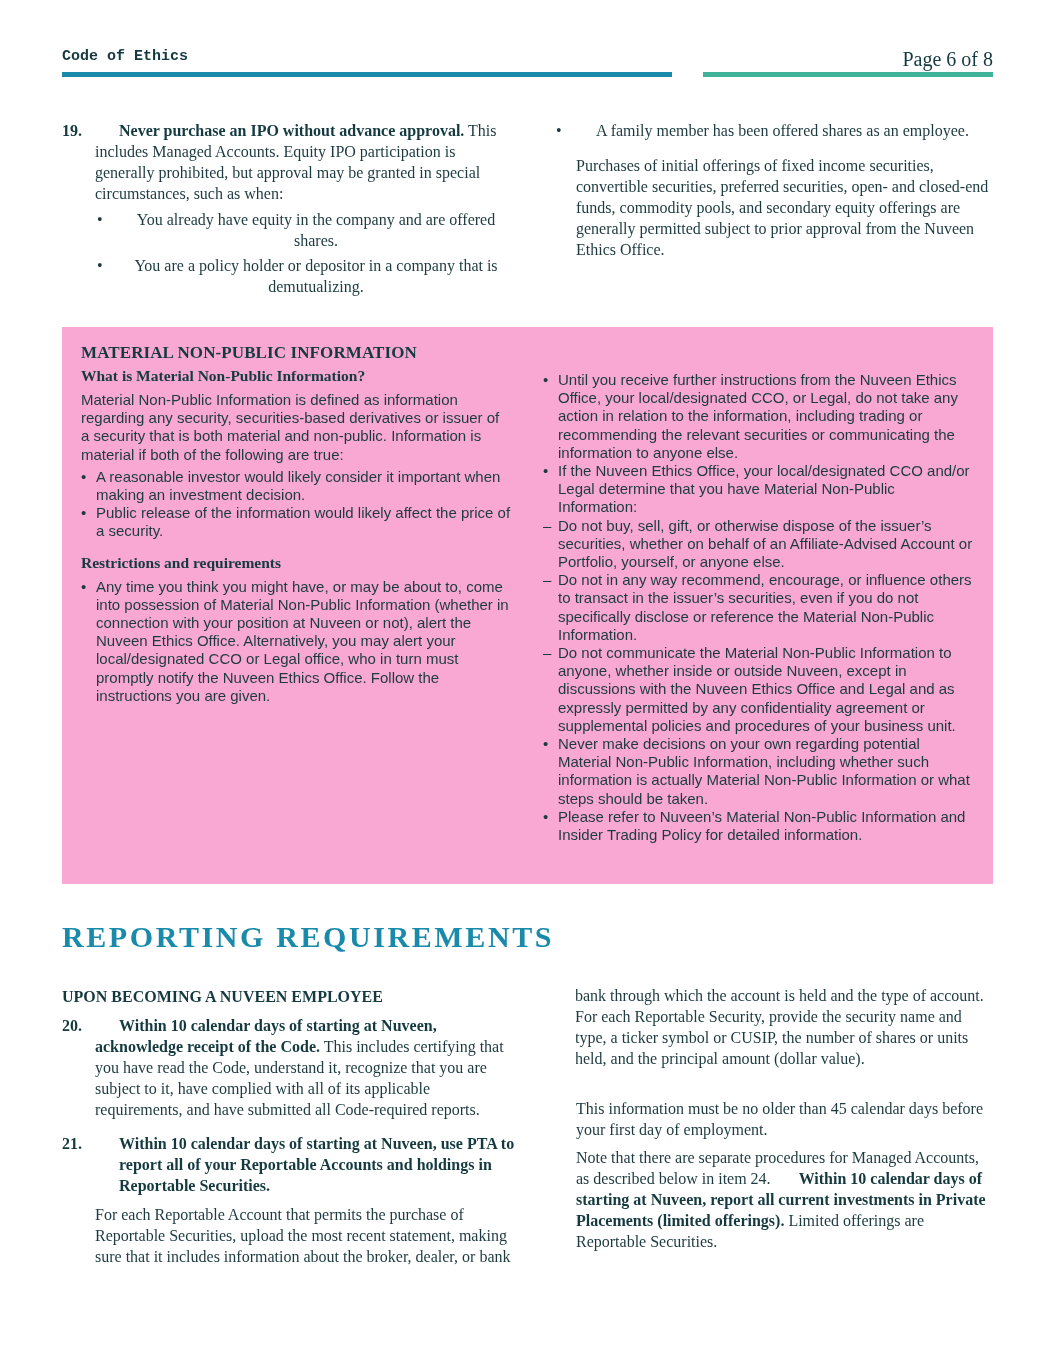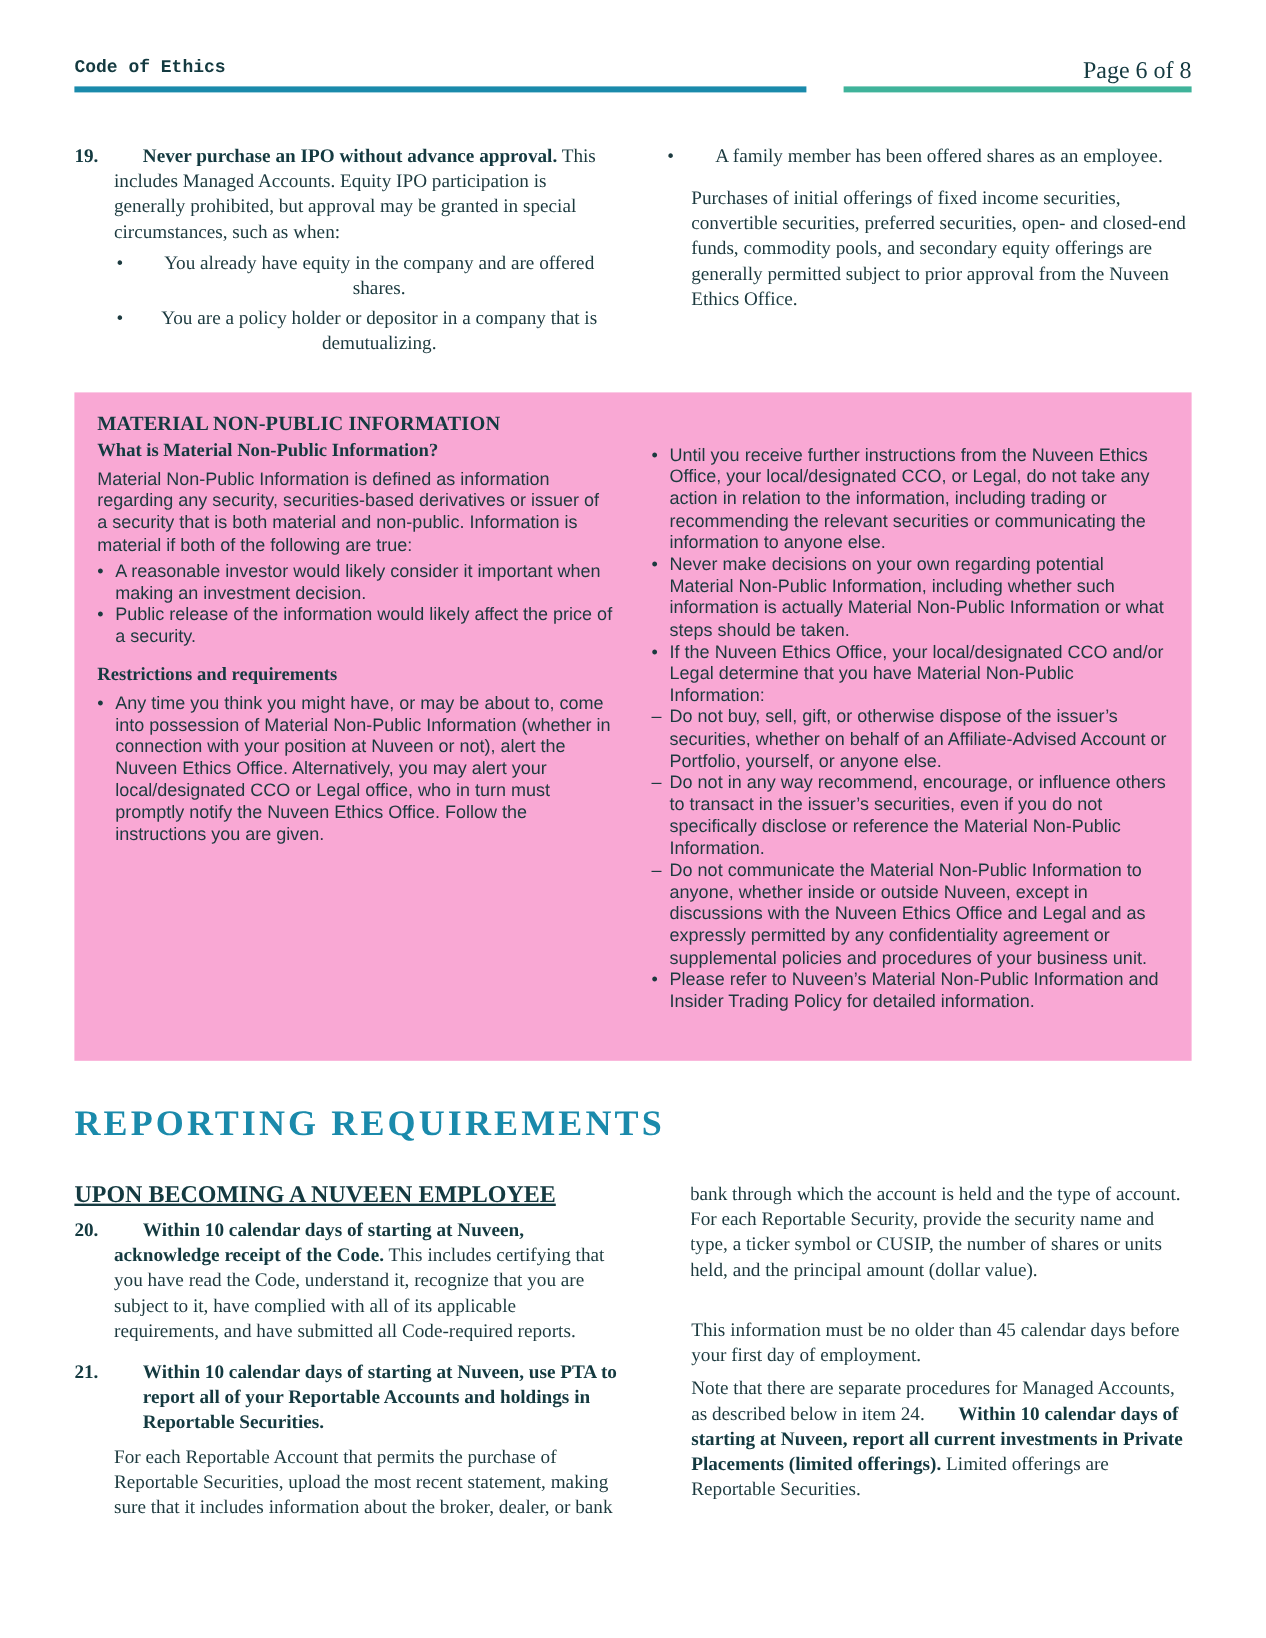--- a/index.html
+++ b/index.html
@@ -46,21 +46,21 @@
     margin-top: 12px;
   }
   .mnpi-title { font-family: "Liberation Serif", serif; font-weight: bold; font-size: 17px; color: #143a40; letter-spacing: 0.1px; }
   .mnpi-sub { font-family: "Liberation Serif", serif; font-weight: bold; font-size: 15.5px; color: #143a40; }
 
   .section-title {
     position: absolute; left: 62px; top: 920px;
     font-family: "Liberation Serif", serif; font-weight: bold; font-size: 30px;
     letter-spacing: 2.6px; color: #1a8aab;
   }
-  .subhead { font-family: "Liberation Serif", serif; font-weight: bold; font-size: 20px; color: #143a40; text-decoration: underline; }
+  .subhead { font-family: "Liberation Serif", serif; font-weight: bold; font-size: 16px; color: #143a40; }
 </style>
 </head>
 <body>
 
 <div class="header">
   <span class="doc-title">Code of Ethics</span>
   <span class="page-num">Page 6 of 8</span>
   <div class="rule-blue"></div>
   <div class="rule-green"></div>
 </div>
@@ -94,29 +94,29 @@
     </ul>
     <div class="mnpi-sub" style="margin-top:13px;">Restrictions and requirements</div>
     <ul class="bul bul-sm txt-sm" style="margin-top:6px;">
       <li>Any time you think you might have, or may be about to, come into possession of Material Non-Public Information (whether in connection with your position at Nuveen or not), alert the Nuveen Ethics Office. Alternatively, you may alert your local/designated CCO or Legal office, who in turn must promptly notify the Nuveen Ethics Office. Follow the instructions you are given.</li>
     </ul>
   </div>
 
   <div class="col" style="left:481px; top:44px; width:432px;">
     <ul class="bul bul-sm txt-sm">
       <li>Until you receive further instructions from the Nuveen Ethics Office, your local/designated CCO, or Legal, do not take any action in relation to the information, including trading or recommending the relevant securities or communicating the information to anyone else.</li>
-      <li>Never make decisions on your own regarding potential Material Non-Public Information, including whether such information is actually Material Non-Public Information or what steps should be taken.</li>
       <li>
         <span>If the Nuveen Ethics Office, your local/designated CCO and/or Legal determine that you have Material Non-Public Information:</span>
         <ul class="dash" style="margin-left:-15px;">
           <li>Do not buy, sell, gift, or otherwise dispose of the issuer’s securities, whether on behalf of an Affiliate-Advised Account or Portfolio, yourself, or anyone else.</li>
           <li>Do not in any way recommend, encourage, or influence others to transact in the issuer’s securities, even if you do not specifically disclose or reference the Material Non-Public Information.</li>
           <li>Do not communicate the Material Non-Public Information to anyone, whether inside or outside Nuveen, except in discussions with the Nuveen Ethics Office and Legal and as expressly permitted by any confidentiality agreement or supplemental policies and procedures of your business unit.</li>
         </ul>
       </li>
+      <li>Never make decisions on your own regarding potential Material Non-Public Information, including whether such information is actually Material Non-Public Information or what steps should be taken.</li>
       <li>Please refer to Nuveen’s Material Non-Public Information and Insider Trading Policy for detailed information.</li>
     </ul>
   </div>
 </div>
 
 <div class="section-title">REPORTING REQUIREMENTS</div>
 
 <div class="col txt" style="left:62px; top:986px; width:455px;">
   <div class="subhead">UPON BECOMING A NUVEEN EMPLOYEE</div>
   <div class="num-item" style="margin-top:8px;">

